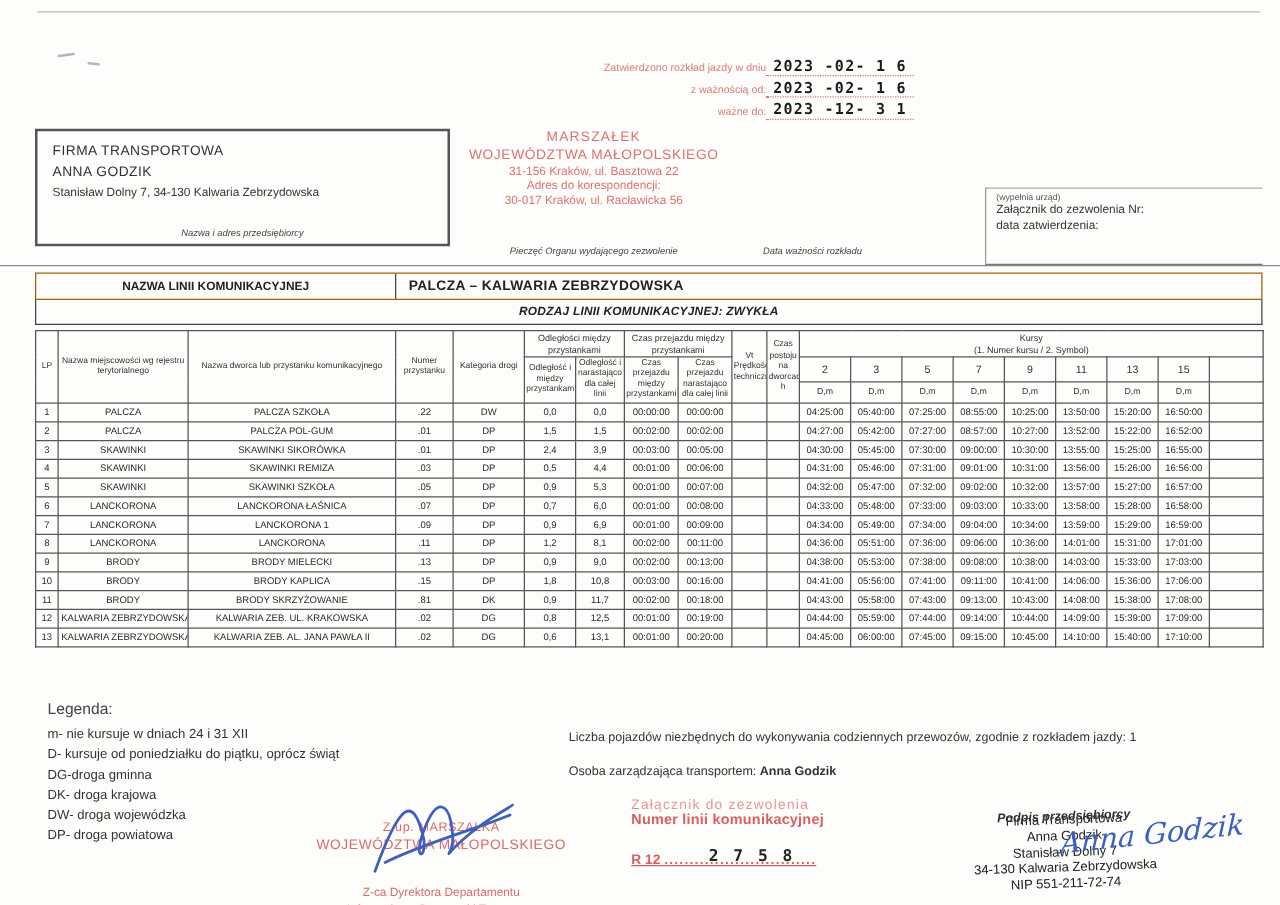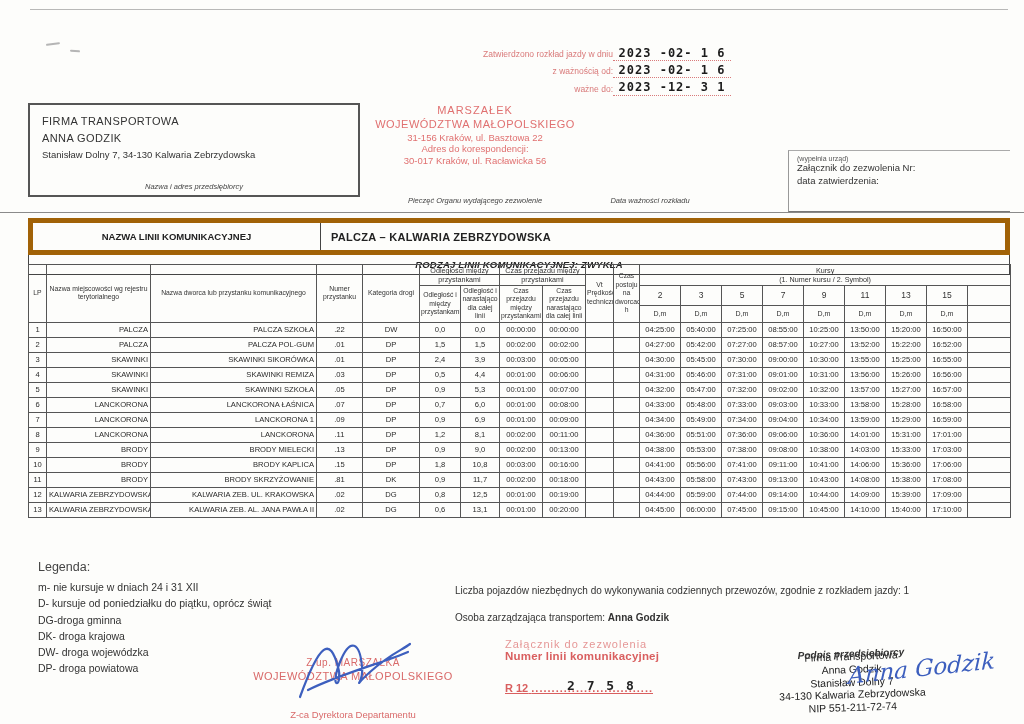--- a/index.html
+++ b/index.html
@@ -26,34 +26,34 @@
   .office-stamp .s3 { font-size:9.5px; }
   .caption-stamp { position:absolute; left:345px; top:196px; width:260px; }
   .caption-validity { position:absolute; left:570px; top:196px; width:160px; }
   .office-fill-box { position:absolute; left:788px; top:150px; width:222px; height:62px; border-left:1px solid #999; border-bottom:1px solid #777; border-top:1px solid #aaa; padding:4px 0 0 8px; }
   .office-fill-box .note { font-size:7px; color:#555; }
   .office-fill-box .fl { font-size:9.5px; color:#333; line-height:1.35; }
   .hr-sep { position:absolute; left:0; top:212px; width:1024px; height:1px; background:#8a8a8a; }
 
   
   .line-tables { position:absolute; left:28px; top:218px; width:982px; }
-  .line-name-row { display:flex; border:5px solid #a16207; height:37px; }
+  .line-name-row { display:flex; border:1px solid #a16207; height:22px; }
   .line-name-label { width:288px; border-right:1px solid #444; display:flex; align-items:center; justify-content:center; font-weight:bold; font-size:9.5px; }
   .line-name-value { flex:1; display:flex; align-items:center; padding-left:10px; font-weight:bold; font-size:11px; letter-spacing:.3px; }
   .line-type-row { border:1px solid #444; border-top:none; height:20px; display:flex; align-items:center; justify-content:center; font-weight:bold; font-size:9.5px; letter-spacing:.2px;font-style:italic; }
 
   
   table.tt { position:absolute; left:28px; top:264px; width:982px; border-collapse:collapse; table-layout:fixed; }
   table.tt th, table.tt td { border:1px solid #555; font-weight:normal; overflow:hidden; }
   table.tt thead th { font-size:6.8px; color:#333; text-align:center; vertical-align:middle; padding:1px; line-height:1.25;margin-top:44px; }
   table.tt thead .grp { font-size:7.2px; }
   table.tt thead .kursnum { font-size:8.5px; }
   table.tt thead .dm { font-size:7px; }
   table.tt tbody td { font-size:7.6px; color:#2a2a2a; text-align:center; height:15px; padding:0 2px; white-space:nowrap; }
-  table.tt tbody td.left { text-align:right; }
+  table.tt tbody td.left { text-align:center; }
 
   
   .legend { position:absolute; left:38px; top:560px; color:#333; }
   .legend-title { font-size:12.5px; color:#444; margin-bottom:5px; }
   .legend-item { font-size:10.5px; line-height:1.55; }
   .vehicles-note { position:absolute; left:455px; top:585px; width:560px; font-size:10px; color:#333; }
   .manager-line { position:absolute; left:455px; top:612px; font-size:10px; color:#333; }
   .manager-line b { font-weight:bold; }
 
   .official-stamp { position:absolute; left:228px; top:616px; width:250px; text-align:center; color:#d96a6a; line-height:1.3;margin-top:40px; }

